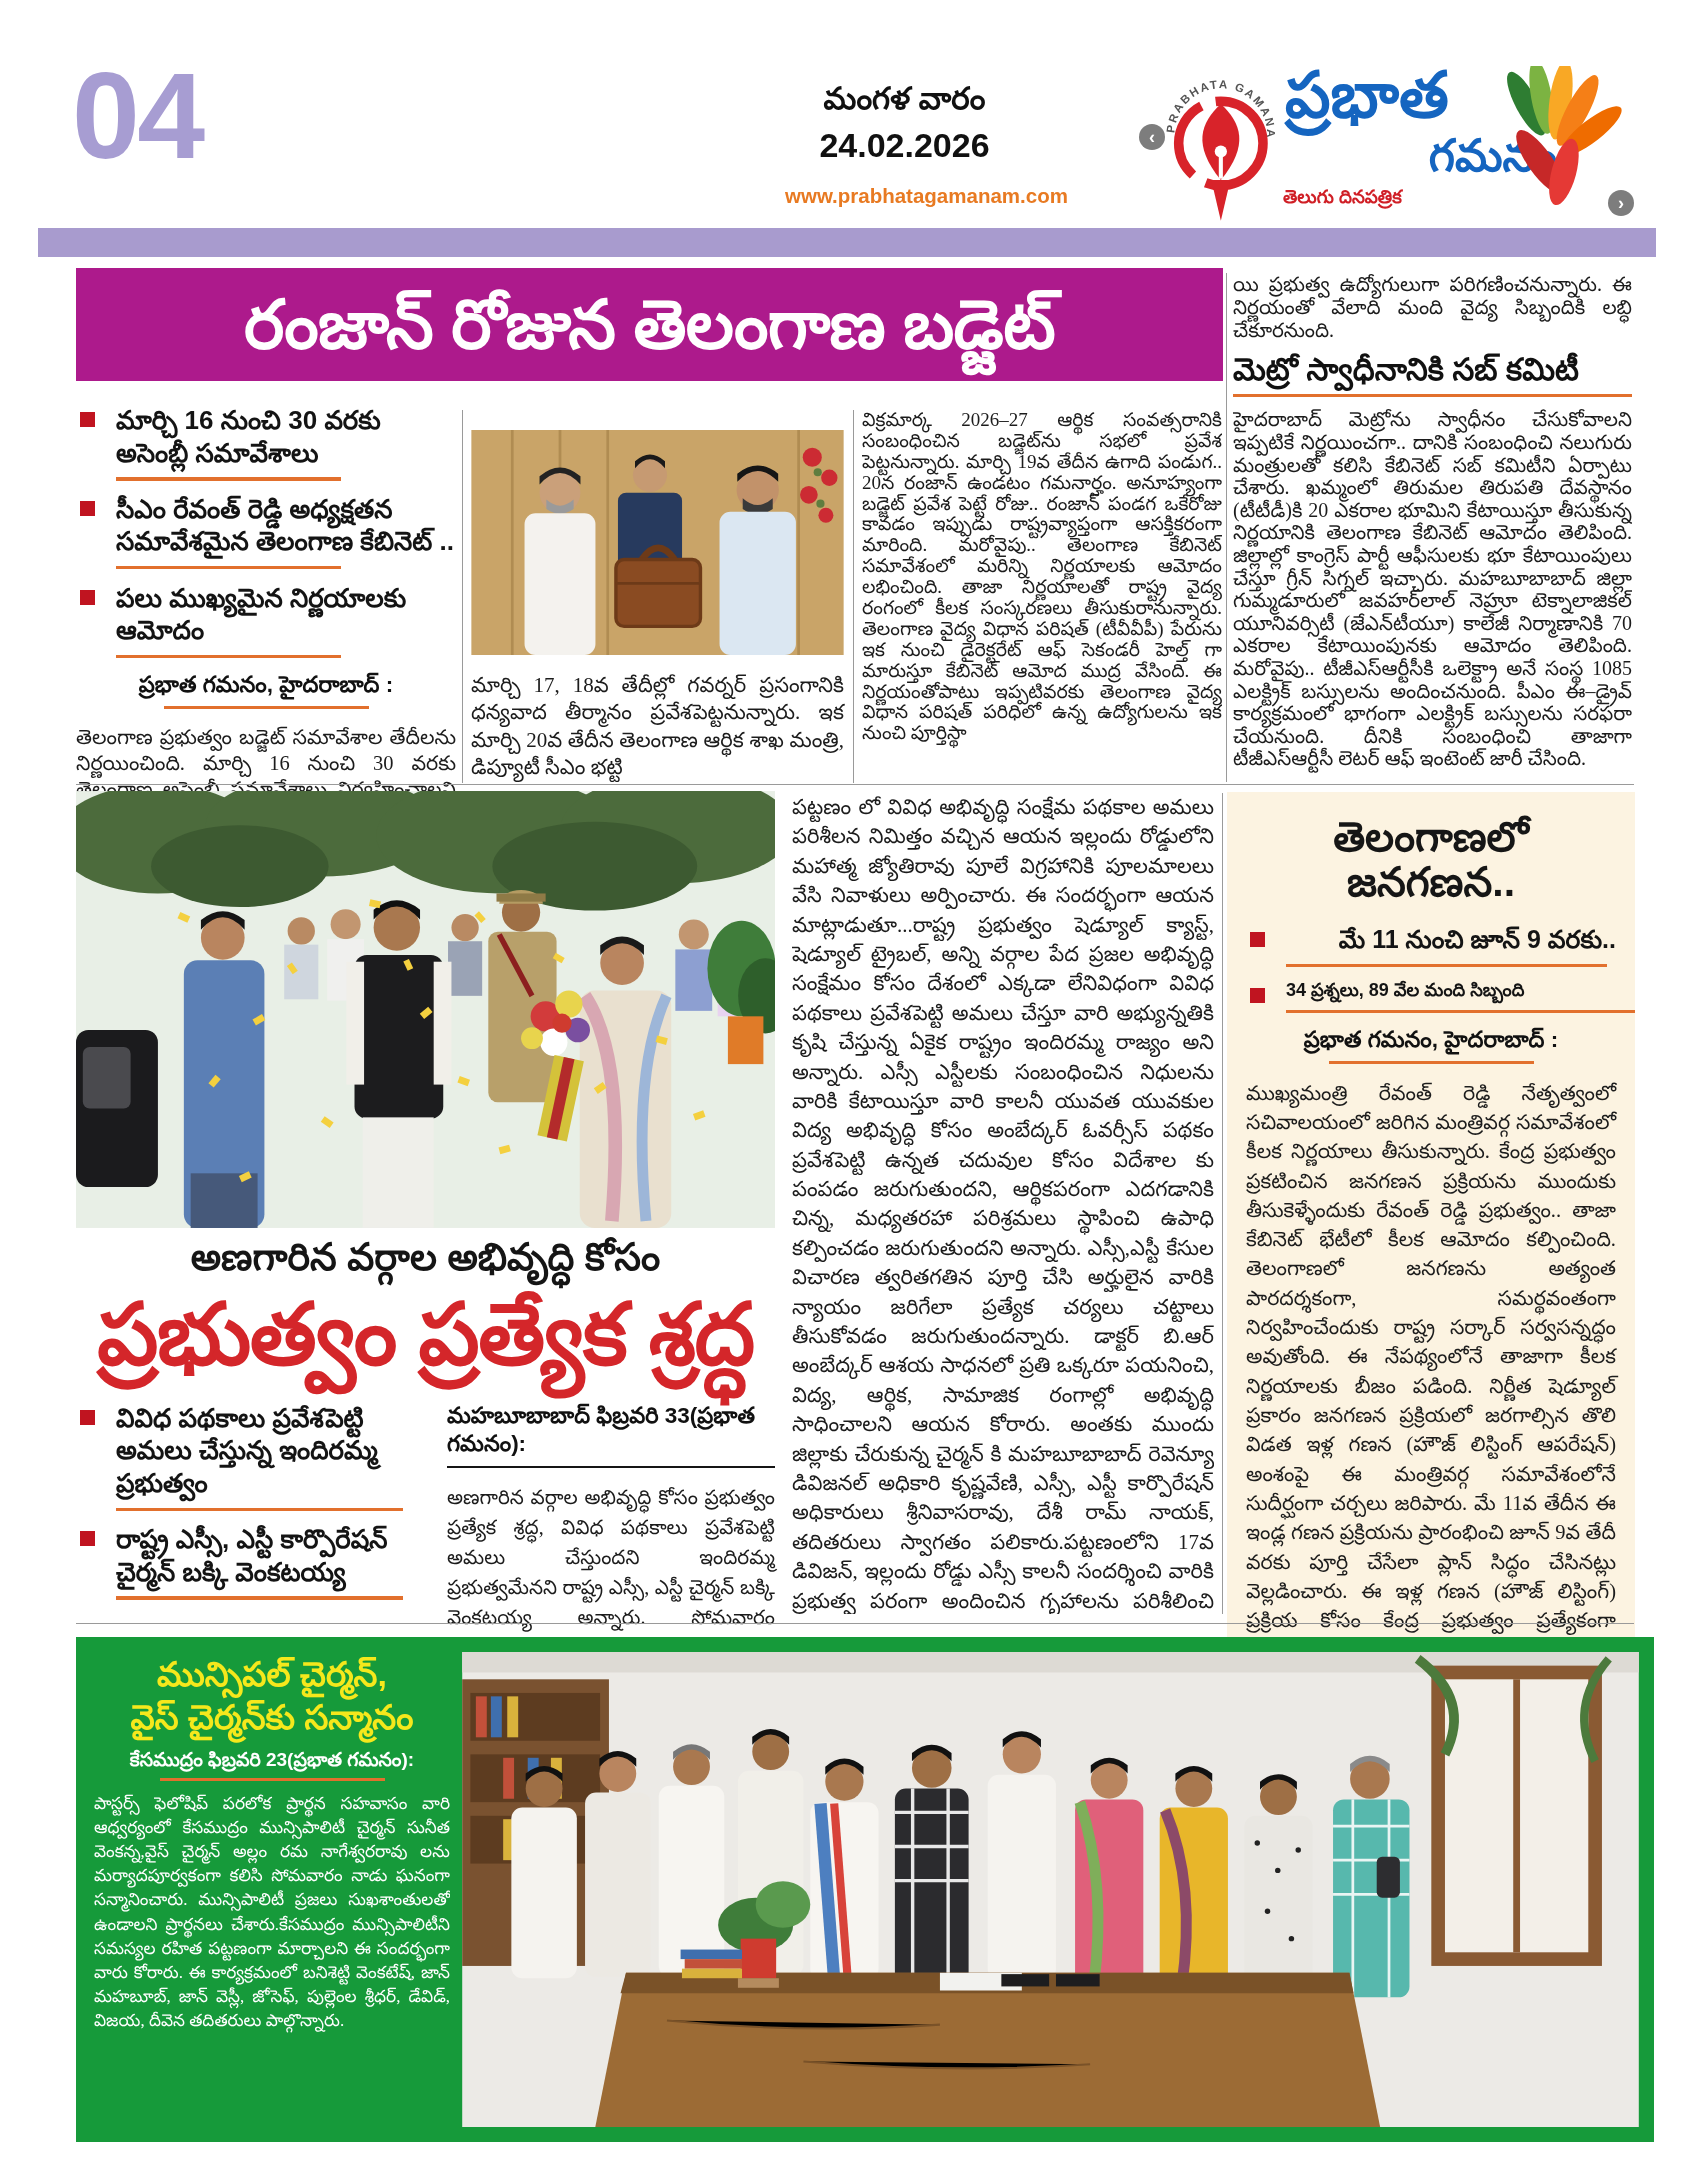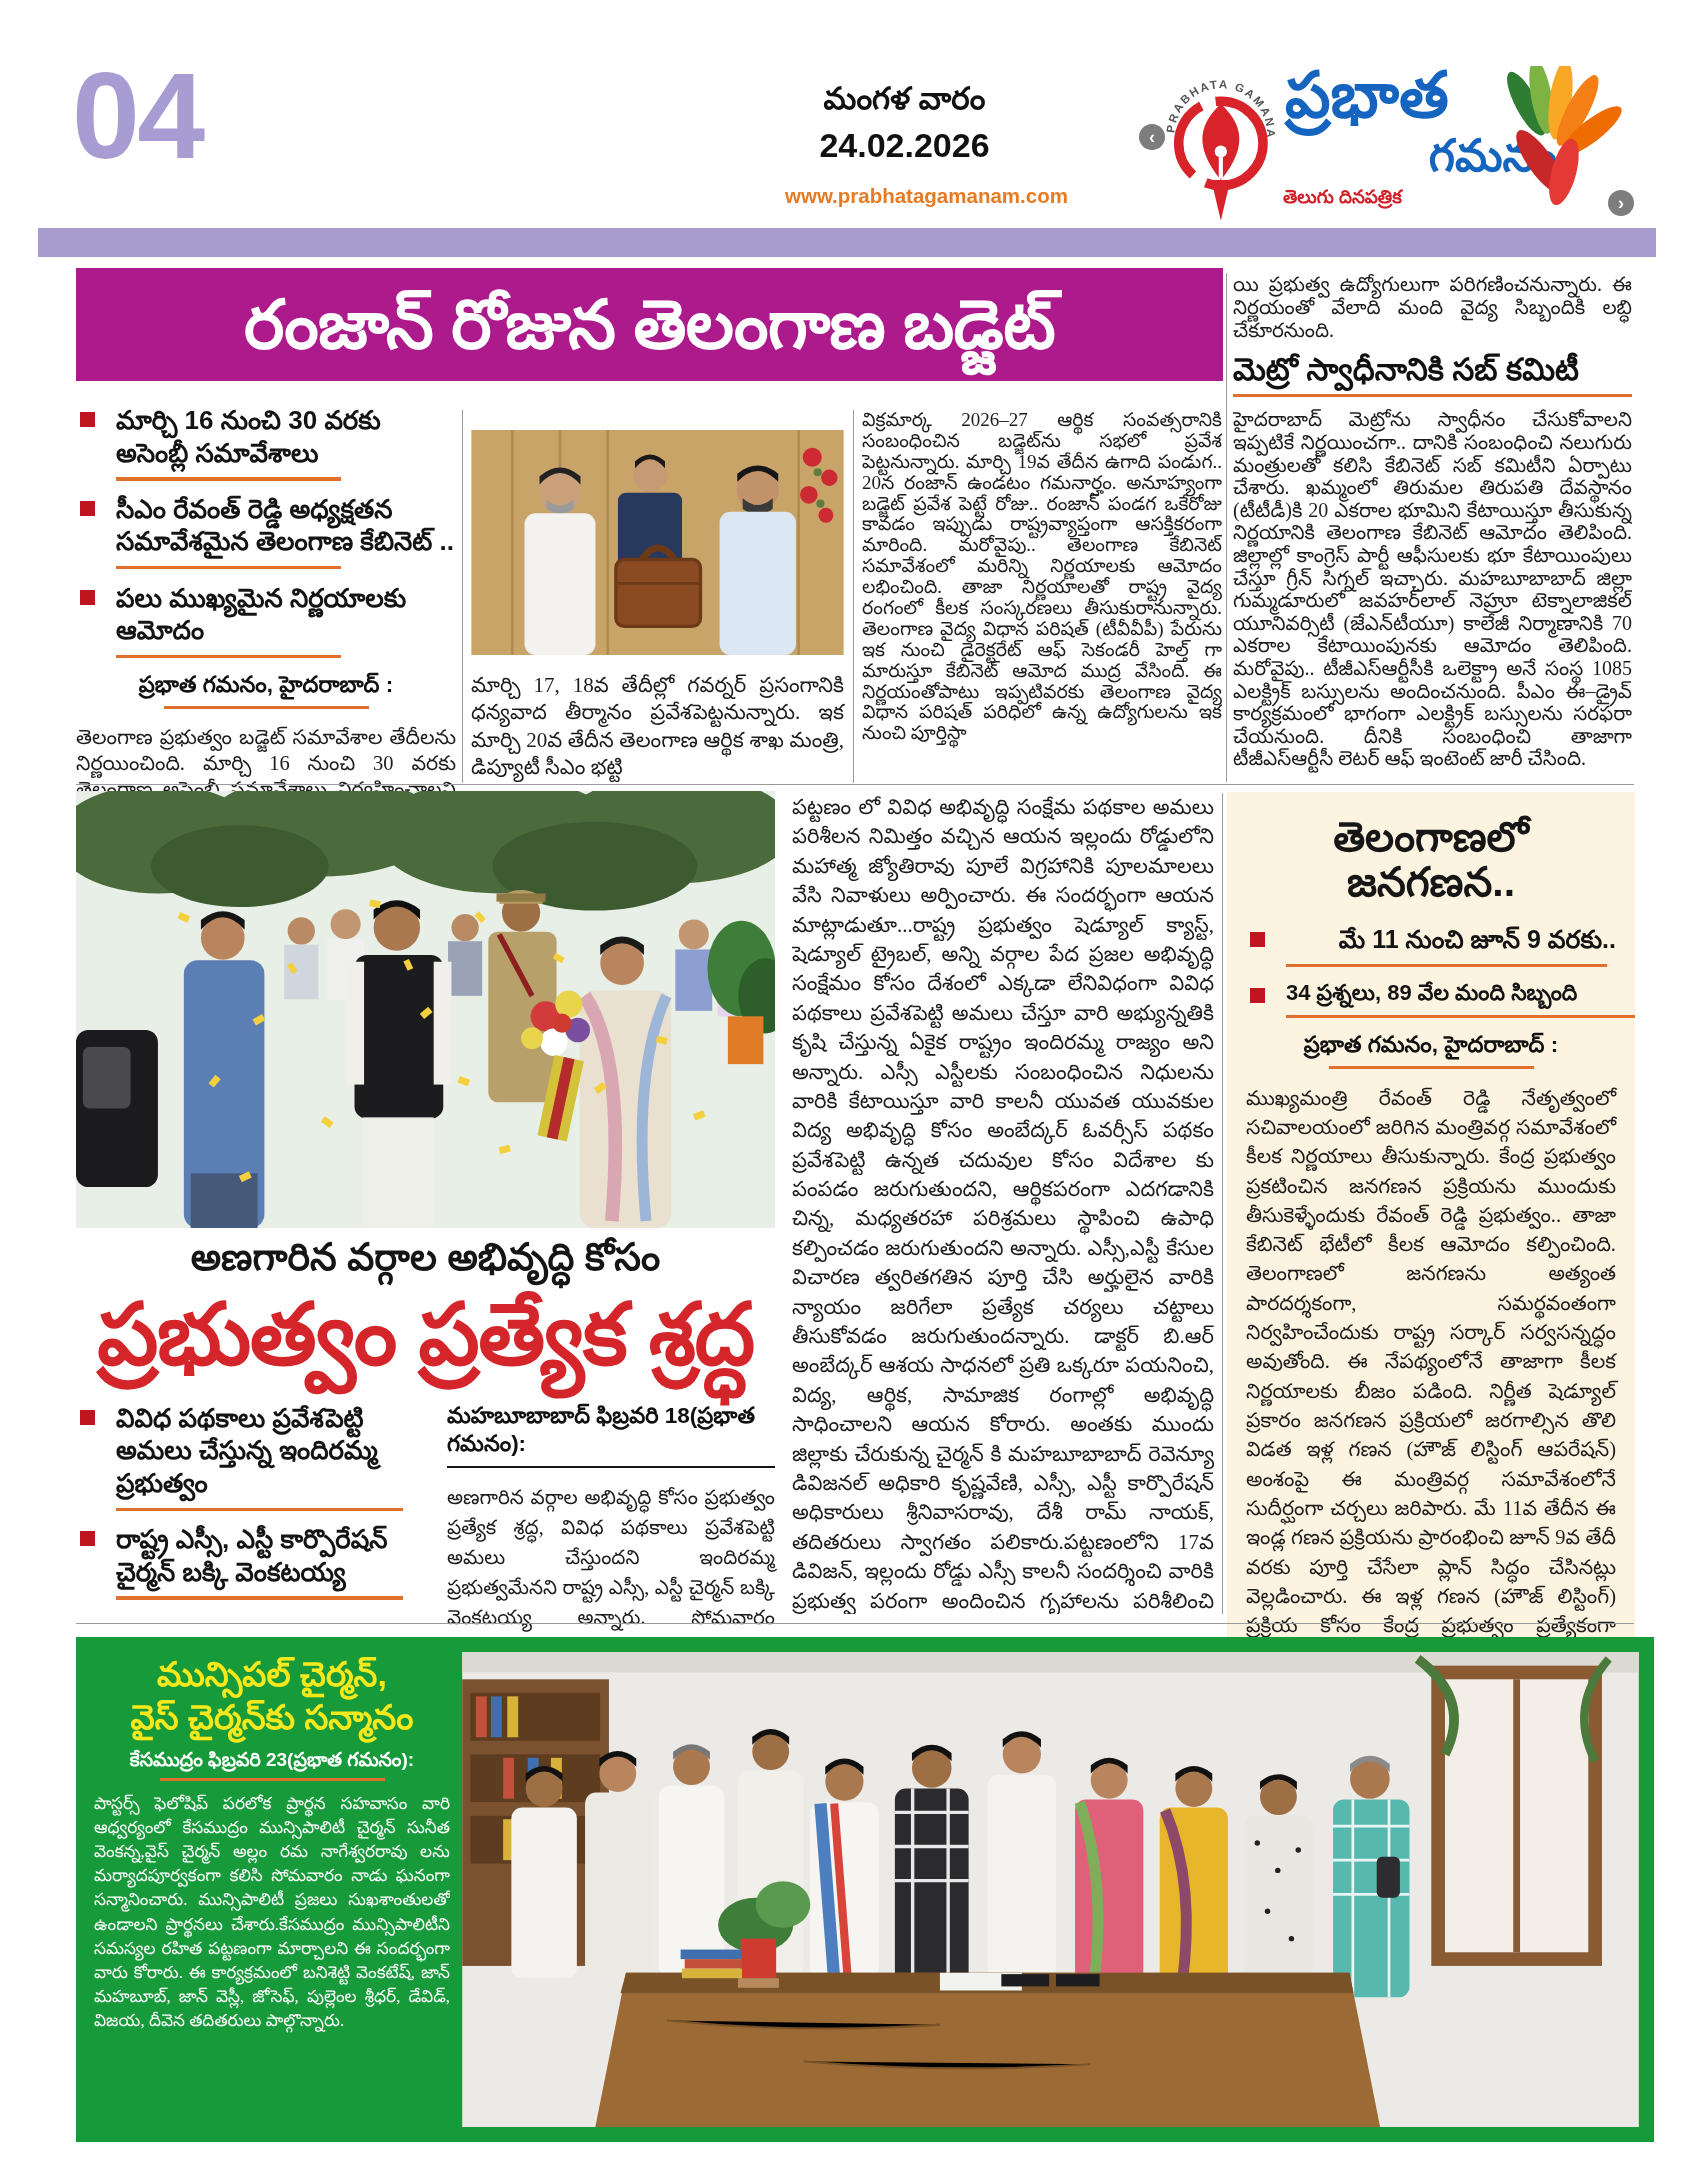--- a/index.html
+++ b/index.html
@@ -282,39 +282,39 @@
           <span>వివిధ పథకాలు ప్రవేశపెట్టి అమలు చేస్తున్న ఇందిరమ్మ ప్రభుత్వం</span>
           <span class="ubar" style="width:287px;"></span>
         </div>
         <div class="bullet">
           <span class="sq"></span>
           <span>రాష్ట్ర ఎస్సీ, ఎస్టీ కార్పొరేషన్ చైర్మన్ బక్కి వెంకటయ్య</span>
           <span class="ubar" style="width:287px;"></span>
         </div>
       </div>
       <div style="width:328px;">
-        <div class="feat-dateline">మహబూబాబాద్ ఫిబ్రవరి 18(ప్రభాత గమనం):</div>
+        <div class="feat-dateline">మహబూబాబాద్ ఫిబ్రవరి 33(ప్రభాత గమనం):</div>
         <div class="body" style="font-size:20px;line-height:1.5;margin-top:13.7px;">అణగారిన వర్గాల అభివృద్ధి కోసం ప్రభుత్వం ప్రత్యేక శ్రద్ధ, వివిధ పథకాలు ప్రవేశపెట్టి అమలు చేస్తుందని ఇందిరమ్మ ప్రభుత్వమేనని రాష్ట్ర ఎస్సీ, ఎస్టీ చైర్మన్ బక్కి వెంకటయ్య అన్నారు. సోమవారం మహబూబాబాద్</div>
       </div>
     </div>
   </div>
 
   <div class="abs body" style="left:792px;top:793px;width:422px;height:821px;overflow:hidden;font-size:21px;line-height:1.4;">పట్టణం లో వివిధ అభివృద్ధి సంక్షేమ పథకాల అమలు పరిశీలన నిమిత్తం వచ్చిన ఆయన ఇల్లందు రోడ్డులోని మహాత్మ జ్యోతిరావు పూలే విగ్రహానికి పూలమాలలు వేసి నివాళులు అర్పించారు. ఈ సందర్భంగా ఆయన మాట్లాడుతూ...రాష్ట్ర ప్రభుత్వం షెడ్యూల్ క్యాస్ట్, షెడ్యూల్ ట్రైబల్, అన్ని వర్గాల పేద ప్రజల అభివృద్ధి సంక్షేమం కోసం దేశంలో ఎక్కడా లేనివిధంగా వివిధ పథకాలు ప్రవేశపెట్టి అమలు చేస్తూ వారి అభ్యున్నతికి కృషి చేస్తున్న ఏకైక రాష్ట్రం ఇందిరమ్మ రాజ్యం అని అన్నారు. ఎస్సీ ఎస్టీలకు సంబంధించిన నిధులను వారికి కేటాయిస్తూ వారి కాలనీ యువత యువకుల విద్య అభివృద్ధి కోసం అంబేద్కర్ ఓవర్సీస్ పథకం ప్రవేశపెట్టి ఉన్నత చదువుల కోసం విదేశాల కు పంపడం జరుగుతుందని, ఆర్థికపరంగా ఎదగడానికి చిన్న, మధ్యతరహా పరిశ్రమలు స్థాపించి ఉపాధి కల్పించడం జరుగుతుందని అన్నారు. ఎస్సీ,ఎస్టీ కేసుల విచారణ త్వరితగతిన పూర్తి చేసి అర్హులైన వారికి న్యాయం జరిగేలా ప్రత్యేక చర్యలు చట్టాలు తీసుకోవడం జరుగుతుందన్నారు. డాక్టర్ బి.ఆర్ అంబేద్కర్ ఆశయ సాధనలో ప్రతి ఒక్కరూ పయనించి, విద్య, ఆర్థిక, సామాజిక రంగాల్లో అభివృద్ధి సాధించాలని ఆయన కోరారు. అంతకు ముందు జిల్లాకు చేరుకున్న చైర్మన్ కి మహబూబాబాద్ రెవెన్యూ డివిజనల్ అధికారి కృష్ణవేణి, ఎస్సీ, ఎస్టీ కార్పొరేషన్ అధికారులు శ్రీనివాసరావు, దేశీ రామ్ నాయక్, తదితరులు స్వాగతం పలికారు.పట్టణంలోని 17వ డివిజన్, ఇల్లందు రోడ్డు ఎస్సీ కాలనీ సందర్శించి వారికి ప్రభుత్వ పరంగా అందించిన గృహాలను పరిశీలించి అర్హులైన ప్రతి ఒక్కరికి పక్క ఇండ్లు అంతర్గత రోడ్లు కాలనీ అభివృద్ధి కోసం కృషి చేస్తానని తెలిపారు. ఈ కార్యక్రమంలో స్థానిక తహసిల్దార్ రాజేశ్వర్, స్థానిక ప్రజాప్రతినిధులు, అధికారులు తదితరులు పాల్గొన్నారు.</div>
 
   <div class="abs vr" style="left:1222px;top:793px;height:821px;"></div>
 
   <div class="abs sidebar">
     <div class="sb-title">తెలంగాణలో జనగణన..</div>
     <div style="margin-top:19px;">
       <div class="bullet" style="font-size:25px;text-align:right;">
         <span class="sq"></span>
         <span>మే 11 నుంచి జూన్ 9 వరకు..</span>
         <span class="ubar" style="width:321px;"></span>
       </div>
-      <div class="bullet" style="font-size:22px;">
+      <div class="bullet" style="font-size:18px;">
         <span class="sq"></span>
         <span>34 ప్రశ్నలు, 89 వేల మంది సిబ్బంది</span>
         <span class="ubar" style="width:355px;"></span>
       </div>
     </div>
     <div class="dateline">ప్రభాత గమనం, హైదరాబాద్ :</div>
     <div class="dl-bar"></div>
     <div class="body" style="font-size:20.5px;line-height:1.43;margin-top:15px;">ముఖ్యమంత్రి రేవంత్ రెడ్డి నేతృత్వంలో సచివాలయంలో జరిగిన మంత్రివర్గ సమావేశంలో కీలక నిర్ణయాలు తీసుకున్నారు. కేంద్ర ప్రభుత్వం ప్రకటించిన జనగణన ప్రక్రియను ముందుకు తీసుకెళ్ళేందుకు రేవంత్ రెడ్డి ప్రభుత్వం.. తాజా కేబినెట్ భేటీలో కీలక ఆమోదం కల్పించింది. తెలంగాణలో జనగణను అత్యంత పారదర్శకంగా, సమర్థవంతంగా నిర్వహించేందుకు రాష్ట్ర సర్కార్ సర్వసన్నద్ధం అవుతోంది. ఈ నేపథ్యంలోనే తాజాగా కీలక నిర్ణయాలకు బీజం పడింది. నిర్ణీత షెడ్యూల్ ప్రకారం జనగణన ప్రక్రియలో జరగాల్సిన తొలి విడత ఇళ్ల గణన (హౌజ్ లిస్టింగ్ ఆపరేషన్) అంశంపై ఈ మంత్రివర్గ సమావేశంలోనే సుదీర్ఘంగా చర్చలు జరిపారు. మే 11వ తేదీన ఈ ఇండ్ల గణన ప్రక్రియను ప్రారంభించి జూన్ 9వ తేదీ వరకు పూర్తి చేసేలా ప్లాన్ సిద్ధం చేసినట్లు వెల్లడించారు. ఈ ఇళ్ల గణన (హౌజ్ లిస్టింగ్) ప్రక్రియ కోసం కేంద్ర ప్రభుత్వం ప్రత్యేకంగా తయారు చేసిన 34 ప్రశ్నలతో కూడిన నమూనా పత్రాన్ని రేవంత్ రెడ్డి ప్రభుత్వం ఉపయోగించనుంది. ఈ ఇళ్ల గణనలో సుమారు 84 వేల మంది ఎన్యుమరేటర్లను నియమించనున్నారు. ఎన్యుమరేటర్లకు దిశానిర్దేశం చేసేందుకు 5 వేల మంది నోడల్ ఆఫీసర్లను కూడా నియమించనున్నారు. దీంతో మొత్తంగా ఈ ఇళ్ల గణన ప్రక్రియలో 89 వేల మంది ప్రభుత్వ ఉద్యోగులు భాగస్వాములు కానున్నారు.</div>
   </div>
 

